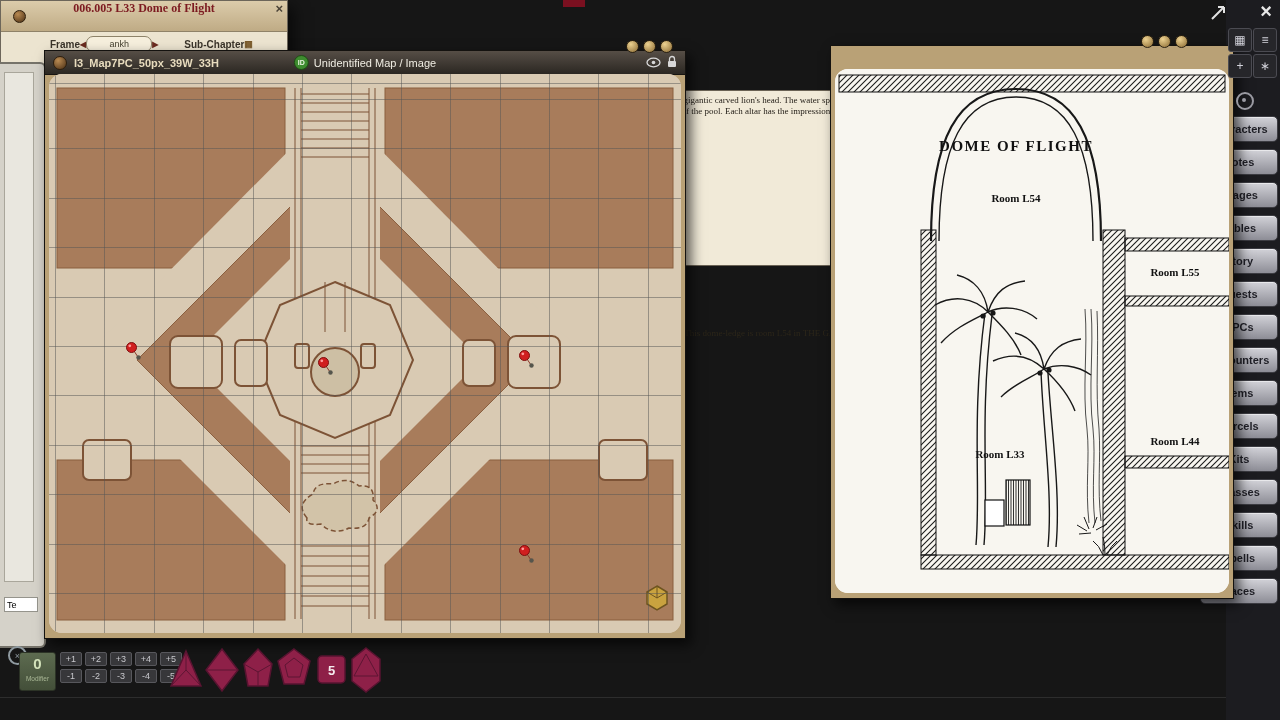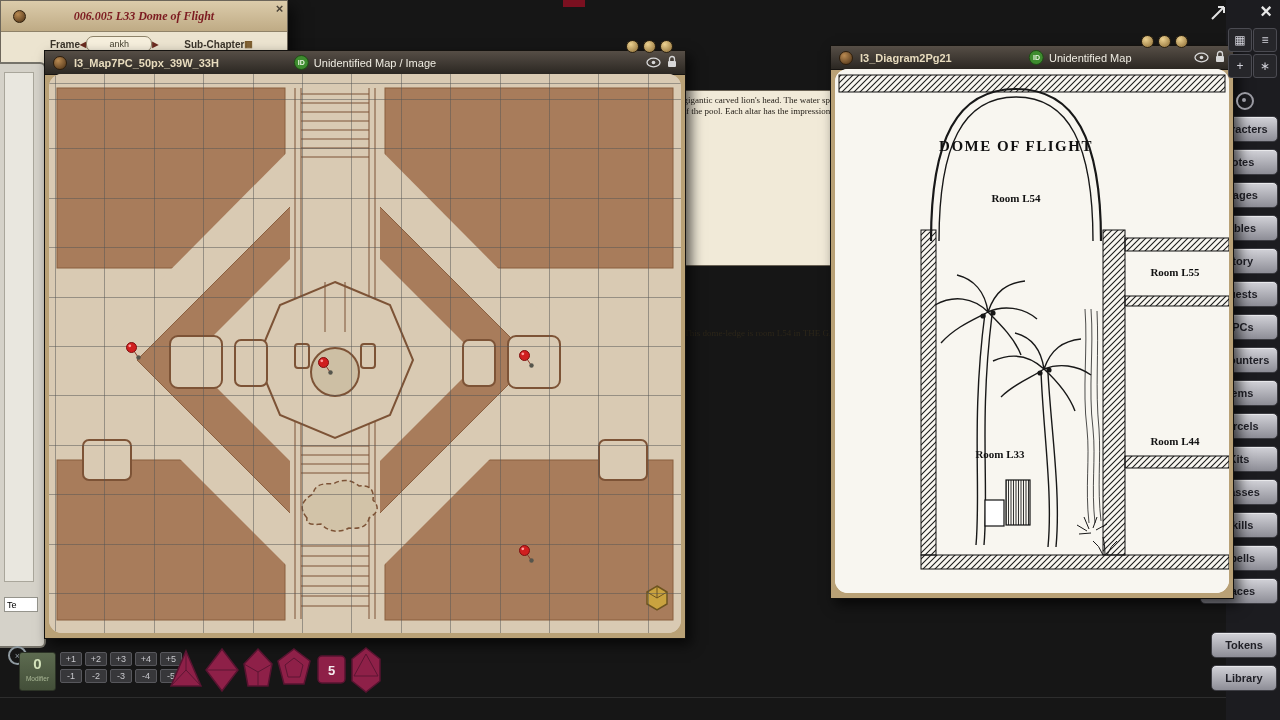--- a/index.html
+++ b/index.html
@@ -37,21 +37,21 @@
   
   #diag-win{left:830px;top:45px;width:402px;height:552px;z-index:3;}
   #diag-win .win-body{background:#f8f6f0;}
   .d-ink{stroke:#181818;fill:none;}
   .d-text{font-family:"Liberation Serif",serif;font-weight:bold;fill:#111;}
 
   
   #story-win{left:640px;top:97px;width:286px;height:488px;background:var(--parchment);
              border:1px solid #6d665a;box-shadow:6px 7px 14px rgba(0,0,0,.6);z-index:5;}
   .story-titlebar{position:relative;height:30px;background:linear-gradient(#dcccab,#bfab85);
-             border-bottom:1px solid #8f8268;display:flex;align-items:center;justify-content:center;font-style:italic;}
+             border-bottom:1px solid #8f8268;display:flex;justify-content:center;}
   .story-title{font-size:12px;font-weight:bold;color:var(--accent);font-family:"Liberation Serif",serif;}
   .bead{width:11px;height:11px;border-radius:50%;background:radial-gradient(circle at 35% 30%,#b98a52,#4a2f14);
         border:1px solid #2e1e0c;display:inline-block;}
   .story-close{position:absolute;right:4px;top:0px;color:#4a4236;font-size:13px;font-weight:bold;cursor:default;}
   .story-lock{position:absolute;right:8px;top:34px;}
   .story-toolbar{position:absolute;left:50px;top:36px;display:flex;align-items:center;font-size:10px;color:#3a342a;font-weight:bold;}
   .frame-pill{width:64px;height:14px;background:#f6efdd;border:1px solid #8d8269;border-radius:7px;
         font-size:9px;text-align:center;line-height:14px;color:#45402f;font-weight:normal;}
   .mini-arrow{color:#6b2b20;font-size:8px;}
   .subchapter-icon{font-size:9px;color:#7a5a2a;}
@@ -139,24 +139,20 @@
       <div class="side-btn">NPCs</div>
       <div class="side-btn">Encounters</div>
       <div class="side-btn">Items</div>
       <div class="side-btn">Parcels</div>
       <div class="side-btn">Kits</div>
       <div class="side-btn">Classes</div>
       <div class="side-btn">Skills</div>
       <div class="side-btn">Spells</div>
       <div class="side-btn">Races</div>
     </div>
-    <div class="side-stack-bottom">
-      <div class="side-btn">Tokens</div>
-      <div class="side-btn">Library</div>
-    </div>
   </div>
 
   <div class="topicons">
     <span class="close-x">×</span>
     <span class="ptr">
       <svg width="18" height="18" viewBox="0 0 18 18">
           <path d="M2,16 L14,4 M14,4 h-6 M14,4 v6" stroke="#e2e2e2" stroke-width="2" fill="none"></path>
         </svg>
     </span>
     <span class="sq-btn" style="right:28px;top:28px;">▦</span>
@@ -271,42 +267,20 @@
       </span>
     </div>
   </div>
 
   <div class="win" id="diag-win">
     <div class="win-dots" style="right:45px;">
         <i></i>
         <i></i>
         <i></i>
       </div>
-    <div class="titlebar">
-      <span class="bead" style="width:12px;height:12px;"></span>
-      <span class="tb-title">I3_Diagram2Pg21</span>
-      <span class="tb-badge" style="left:62%;">
-        <span class="id-dot">ID</span>
-        <span class="badge-text">Unidentified Map</span>
-      </span>
-      <span class="tb-icons">
-        <span>
-          <svg width="15" height="11" viewBox="0 0 15 11">
-              <ellipse cx="7.5" cy="5.5" rx="6.5" ry="4.3" fill="none" stroke="#d8d8d8" stroke-width="1.3"></ellipse>
-              <circle cx="7.5" cy="5.5" r="1.8" fill="#d8d8d8"></circle>
-            </svg>
-        </span>
-        <span>
-          <svg width="10" height="13" viewBox="0 0 10 13">
-              <path d="M2.5,6 v-2 a2.5,2.5 0 0 1 5,0 v2" fill="none" stroke="#d8d8d8" stroke-width="1.3"></path>
-              <rect x="1" y="6" width="8" height="6" rx="1" fill="#d8d8d8"></rect>
-            </svg>
-        </span>
-      </span>
-    </div>
     <div class="win-body">
       <svg width="394" height="524" viewBox="0 0 394 524">
         <defs>
           <pattern id="hA" width="6" height="6" patternUnits="userSpaceOnUse">
             <path d="M0,6 L6,0 M-1,1 L1,-1 M5,7 L7,5" stroke="#1b1b1b" stroke-width="1.1"></path>
           </pattern>
           <pattern id="hB" width="5" height="5" patternUnits="userSpaceOnUse">
             <path d="M1,0 L1,5 M3.5,0 L3.5,5" stroke="#1b1b1b" stroke-width="0.9"></path>
           </pattern>
         </defs>

